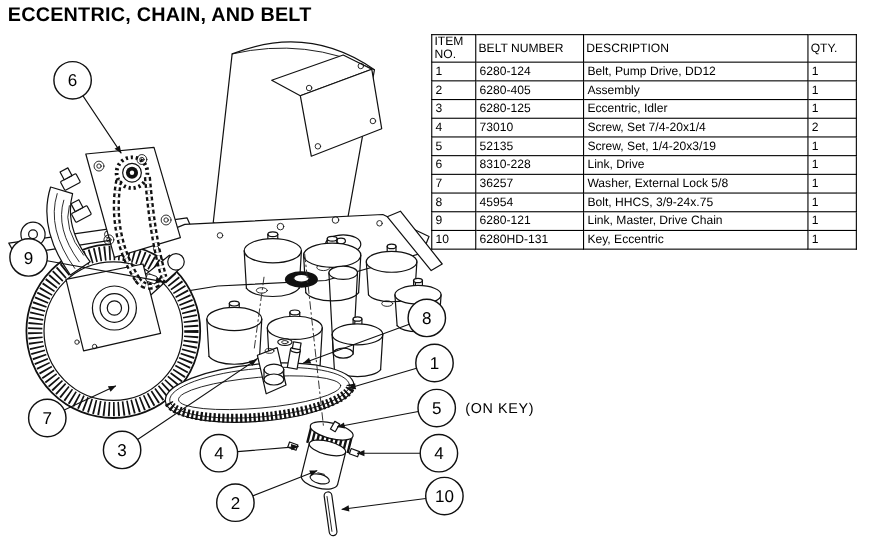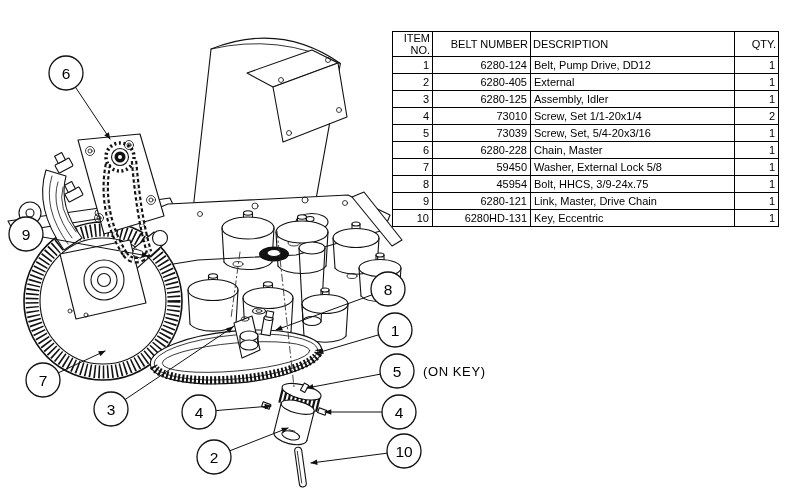--- a/index.html
+++ b/index.html
@@ -9,21 +9,21 @@
   .title { position:absolute; left:7px; top:3px; margin:0; font-size:18px; font-weight:bold;
            color:#000; letter-spacing:0.2px; white-space:nowrap; }
 
   table.parts { position:absolute; left:392px; top:31px; width:386px; border-collapse:collapse;
                 table-layout:fixed; font-size:11px; color:#000; background:#fff; }
   table.parts th, table.parts td { border:1px solid #000; padding:0 3px; overflow:hidden;
                 white-space:nowrap; font-weight:normal; }
   table.parts th { height:24px; white-space:normal; line-height:12px; vertical-align:middle;
                 padding:0 2px; }
   table.parts td { height:16px; }
-  .c { text-align:right; }
+  .c { text-align:left; }
   .l { text-align:left; }
 
   svg.dwg { position:absolute; left:0; top:0; }
   #dwg * { fill:none; stroke:#111; stroke-width:1.1; stroke-linejoin:round; stroke-linecap:round; }
   #dwg .wh { fill:#fff; }
   #dwg .dk { fill:#111; stroke:none; }
   #dwg .thin { stroke-width:0.8; }
   #dwg .bold { stroke-width:1.6; }
   #dwg .hatch { stroke-width:13; stroke-dasharray:1.6 2.8; stroke-linecap:butt; }
   #dwg .teeth { stroke-width:8; stroke-dasharray:2 2; stroke-linecap:butt; }
@@ -36,20 +36,21 @@
   #dwg .balloon { fill:#fff; stroke:#111; stroke-width:1.3; }
   #dwg text { fill:#000; stroke:none; }
   #dwg text.balloon-num { font-size:15.5px; text-anchor:middle; font-family:"Liberation Sans",sans-serif; }
   #dwg text.note { font-size:13px; letter-spacing:0.6px; font-family:"Liberation Sans",sans-serif; }
 </style>
 </head>
 <body>
 
 <div class="page">
 
+  <h1 class="title">ECCENTRIC, CHAIN, AND BELT</h1>
 
   <table class="parts">
     <colgroup>
       <col style="width:40px">
         <col style="width:98px">
         <col style="width:204px">
         <col style="width:44px">
     </colgroup>
     <thead>
       <tr>
@@ -62,50 +63,50 @@
     <tbody>
         <tr>
           <td class="c">1</td>
           <td class="c">6280-124</td>
           <td class="l">Belt, Pump Drive, DD12</td>
           <td class="c">1</td>
         </tr>
         <tr>
           <td class="c">2</td>
           <td class="c">6280-405</td>
-          <td class="l">External</td>
+          <td class="l">Assembly</td>
           <td class="c">1</td>
         </tr>
         <tr>
           <td class="c">3</td>
           <td class="c">6280-125</td>
-          <td class="l">Assembly, Idler</td>
+          <td class="l">Eccentric, Idler</td>
           <td class="c">1</td>
         </tr>
         <tr>
           <td class="c">4</td>
           <td class="c">73010</td>
-          <td class="l">Screw, Set 1/1-20x1/4</td>
+          <td class="l">Screw, Set 7/4-20x1/4</td>
           <td class="c">2</td>
         </tr>
         <tr>
           <td class="c">5</td>
-          <td class="c">73039</td>
-          <td class="l">Screw, Set, 5/4-20x3/16</td>
+          <td class="c">52135</td>
+          <td class="l">Screw, Set, 1/4-20x3/19</td>
           <td class="c">1</td>
         </tr>
         <tr>
           <td class="c">6</td>
-          <td class="c">6280-228</td>
-          <td class="l">Chain, Master</td>
+          <td class="c">8310-228</td>
+          <td class="l">Link, Drive</td>
           <td class="c">1</td>
         </tr>
         <tr>
           <td class="c">7</td>
-          <td class="c">59450</td>
+          <td class="c">36257</td>
           <td class="l">Washer, External Lock 5/8</td>
           <td class="c">1</td>
         </tr>
         <tr>
           <td class="c">8</td>
           <td class="c">45954</td>
           <td class="l">Bolt, HHCS, 3/9-24x.75</td>
           <td class="c">1</td>
         </tr>
         <tr>

